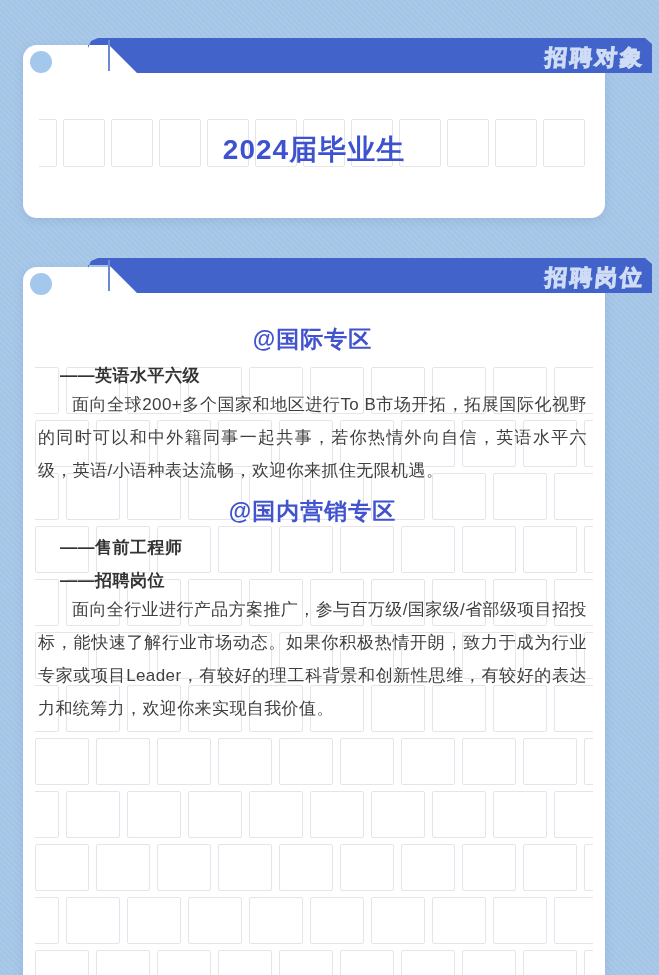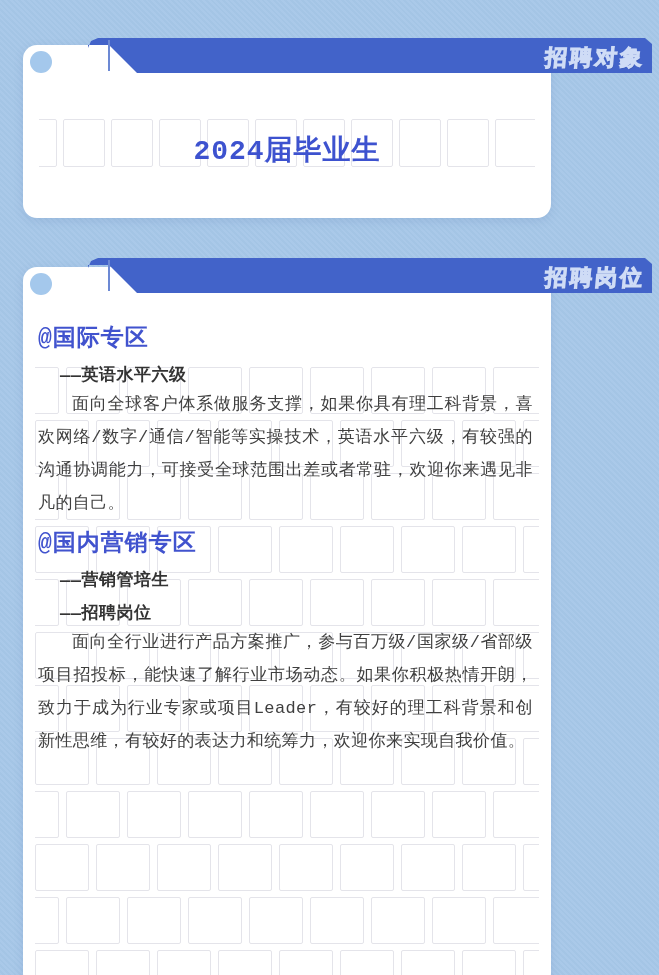--- a/index.html
+++ b/index.html
@@ -26,24 +26,23 @@
     -webkit-text-stroke:1.1px #cfdcf6;
     text-shadow:0 0 1px rgba(255,255,255,0.65),1px 1px 0 rgba(47,74,160,0.55);
     transform:skewX(-5deg);
   }
   .accent-line{
     position:absolute;left:108px;width:2px;height:31px;
     background:#6c89d4;z-index:4;
   }
   
   .card{
-    position:absolute;left:23px;width:528px;background:#ffffff;
+    position:absolute;left:23px;width:582px;background:#ffffff;
     border-radius:14px;z-index:2;overflow:hidden;
     box-shadow:0 3px 10px rgba(84,116,173,0.18);
-    font-family:Liberation Mono, monospace;
   }
   .corner-dot{
     position:absolute;left:7px;top:6px;width:22px;height:22px;border-radius:50%;
     background:#a4c8ec;z-index:2;
   }
   .pattern{position:absolute;z-index:0;overflow:hidden;}
   .pattern .sq{
     position:absolute;border:1px solid #e4e4ea;border-radius:2px;
     background:transparent;
   }
@@ -53,21 +52,21 @@
     text-align:center;font-size:28px;font-weight:bold;color:#3d52cf;
     letter-spacing:1px;
   }
   
   .positions-content{
     position:relative;z-index:1;
     padding:58px 18px 0 15px;
   }
   .zone-heading{
     font-size:23px;font-weight:bold;color:#4153ce;
-    line-height:28px;margin:0 0 12px 0;letter-spacing:1px;
+    line-height:28px;margin:0 0 12px 0;letter-spacing:1px;text-align:center;
   }
   .zone-heading.later{margin-top:10px;}
   .job-title{
     font-size:17px;font-weight:bold;color:#333333;
     line-height:20px;margin:13px 0 2px 22px;letter-spacing:0.5px;
   }
   .job-desc{
     font-size:17px;color:#3f3f3f;line-height:33px;margin:0;
     text-align:justify;text-indent:2em;letter-spacing:0.4px;
   }
@@ -234,26 +233,26 @@
         <div class="sq" style="left: 427px; top: 583px; width: 52px; height: 45px;"></div>
         <div class="sq" style="left: 488px; top: 583px; width: 52px; height: 45px;"></div>
         <div class="sq" style="left: 549px; top: 583px; width: 52px; height: 45px;"></div>
       </div>
 
     <div class="positions-content">
 
       <h2 class="zone-heading">@国际专区</h2>
 
       <div class="job-title">——英语水平六级</div>
-
-      <p class="job-desc">面向全球客户体系做服务支撑，如果你具有理工科背景，喜欢网络/数字/通信/智能等实操技术，英语水平六级，有较强的沟通协调能力，可接受全球范围出差或者常驻，欢迎你来遇见非凡的自己。</p>
+      <p class="job-desc">面向全球200+多个国家和地区进行To B市场开拓，拓展国际化视野的同时可以和中外籍同事一起共事，若你热情外向自信，英语水平六级，英语/小语种表达流畅，欢迎你来抓住无限机遇。</p>
+
 
       <h2 class="zone-heading later">@国内营销专区</h2>
 
-      <div class="job-title">——营销管培生</div>
+      <div class="job-title">——售前工程师</div>
 
       <div class="job-title">——招聘岗位</div>
       <p class="job-desc">面向全行业进行产品方案推广，参与百万级/国家级/省部级项目招投标，能快速了解行业市场动态。如果你积极热情开朗，致力于成为行业专家或项目Leader，有较好的理工科背景和创新性思维，有较好的表达力和统筹力，欢迎你来实现自我价值。</p>
 
     </div>
   </div>
 
 </div>
 
 </body></html>

